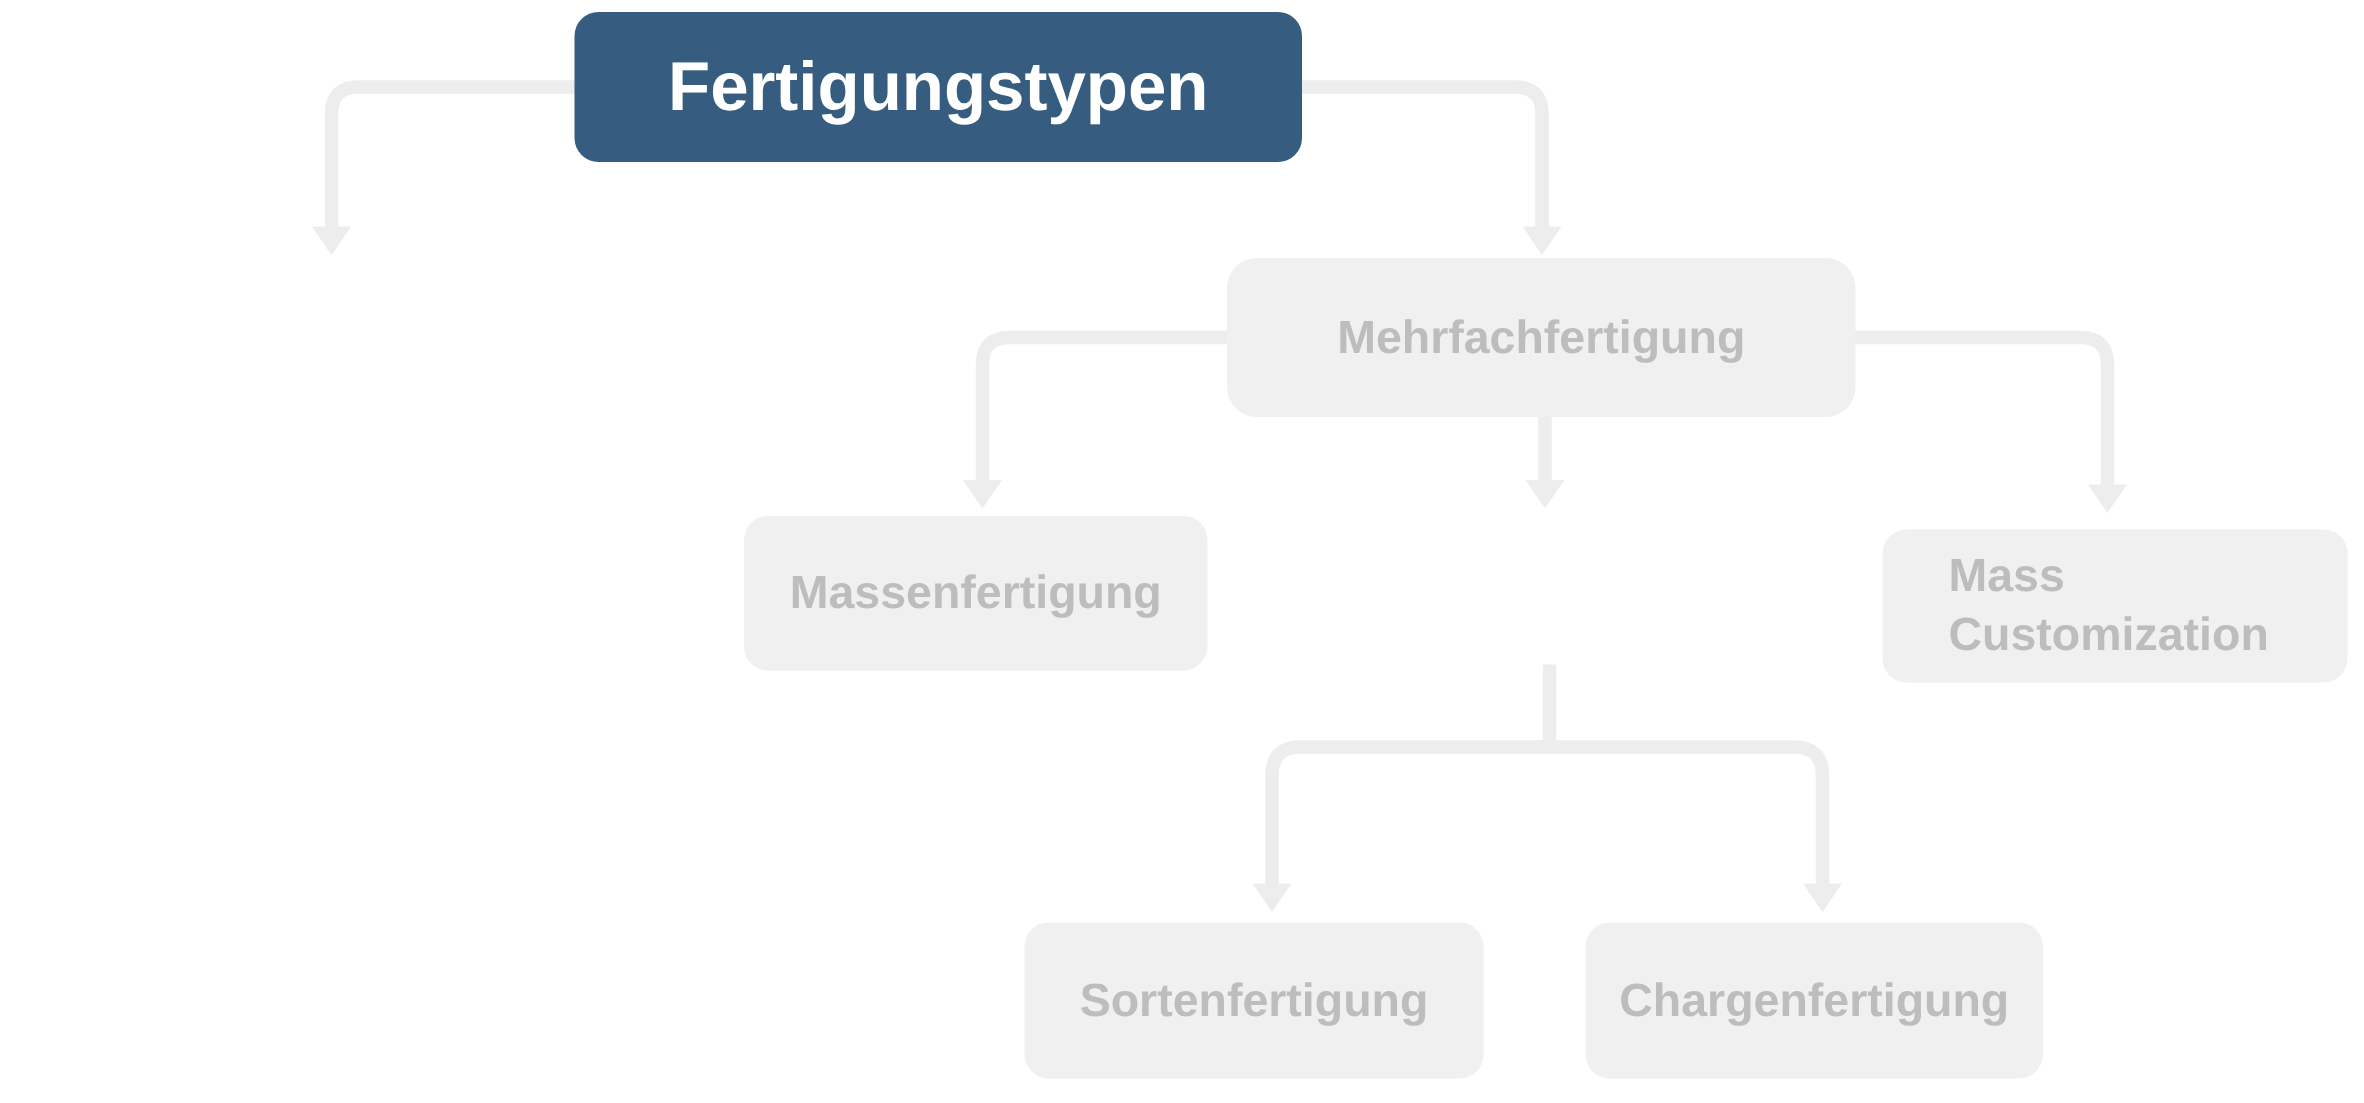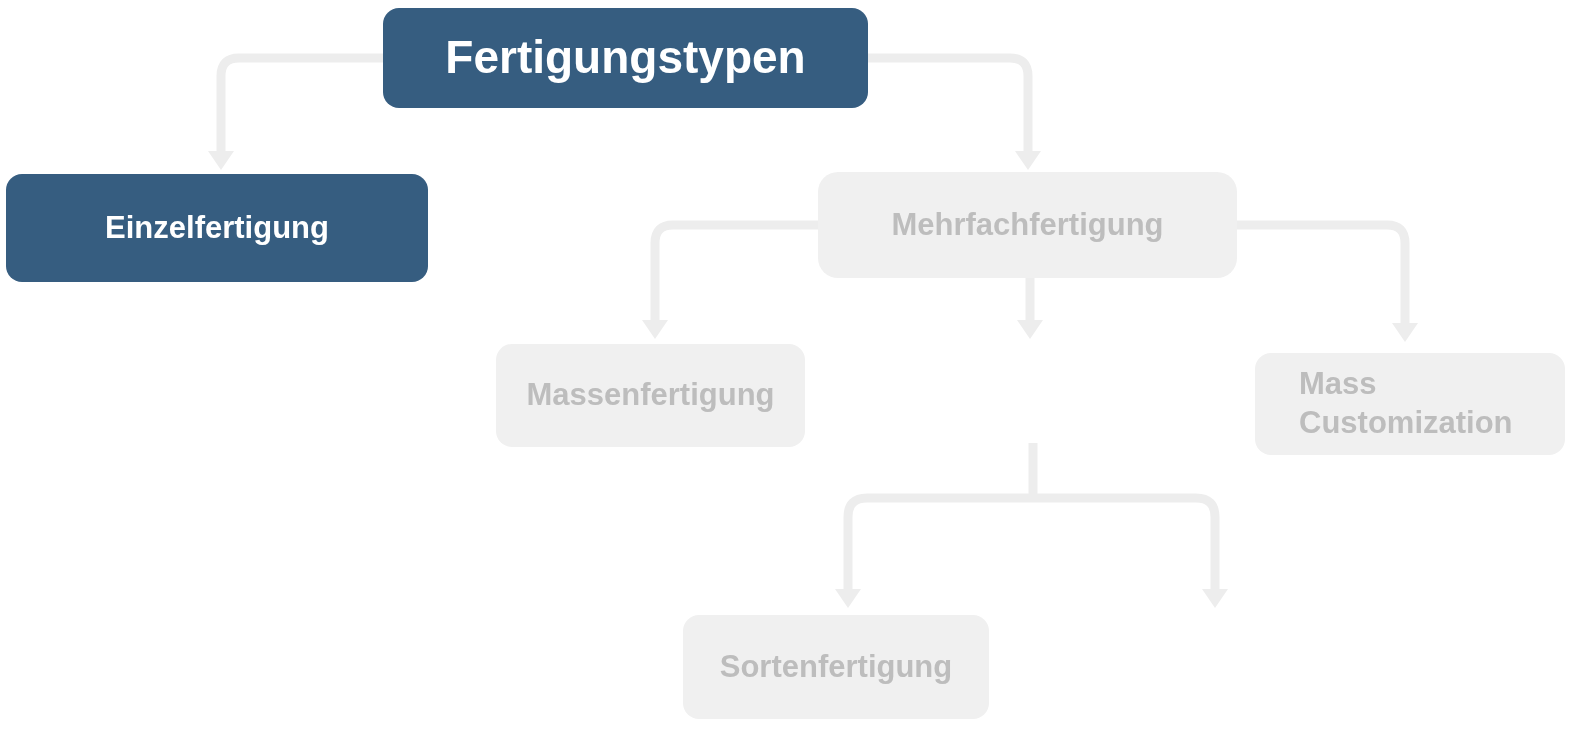--- a/index.html
+++ b/index.html
@@ -58,35 +58,35 @@
     <path d="M 1033 443 L 1033 498"></path>
     <path d="M 848 590 L 848 517 Q 848 498 867 498 L 1196 498 Q 1215 498 1215 517 L 1215 590"></path>
     <polygon points="835,589 861,589 848,608"></polygon>
     <polygon points="1202,589 1228,589 1215,608"></polygon>
   </svg>
 
   <div class="node node-root highlighted">
     <span>Fertigungstypen</span>
   </div>
 
-  <div class="node node-einzel highlighted">
-    <span>Einzelfertigung</span>
-  </div>
 
   <div class="node node-mehrfach dimmed">
     <span>Mehrfachfertigung</span>
   </div>
 
   <div class="node node-massen dimmed">
     <span>Massenfertigung</span>
   </div>
 
 
   <div class="node node-masscust dimmed">
     <span>Mass Customization</span>
   </div>
 
   <div class="node node-sorten dimmed">
     <span>Sortenfertigung</span>
   </div>
 
+  <div class="node node-chargen dimmed">
+    <span>Chargenfertigung</span>
+  </div>
 
 </div>
 
 </body></html>

